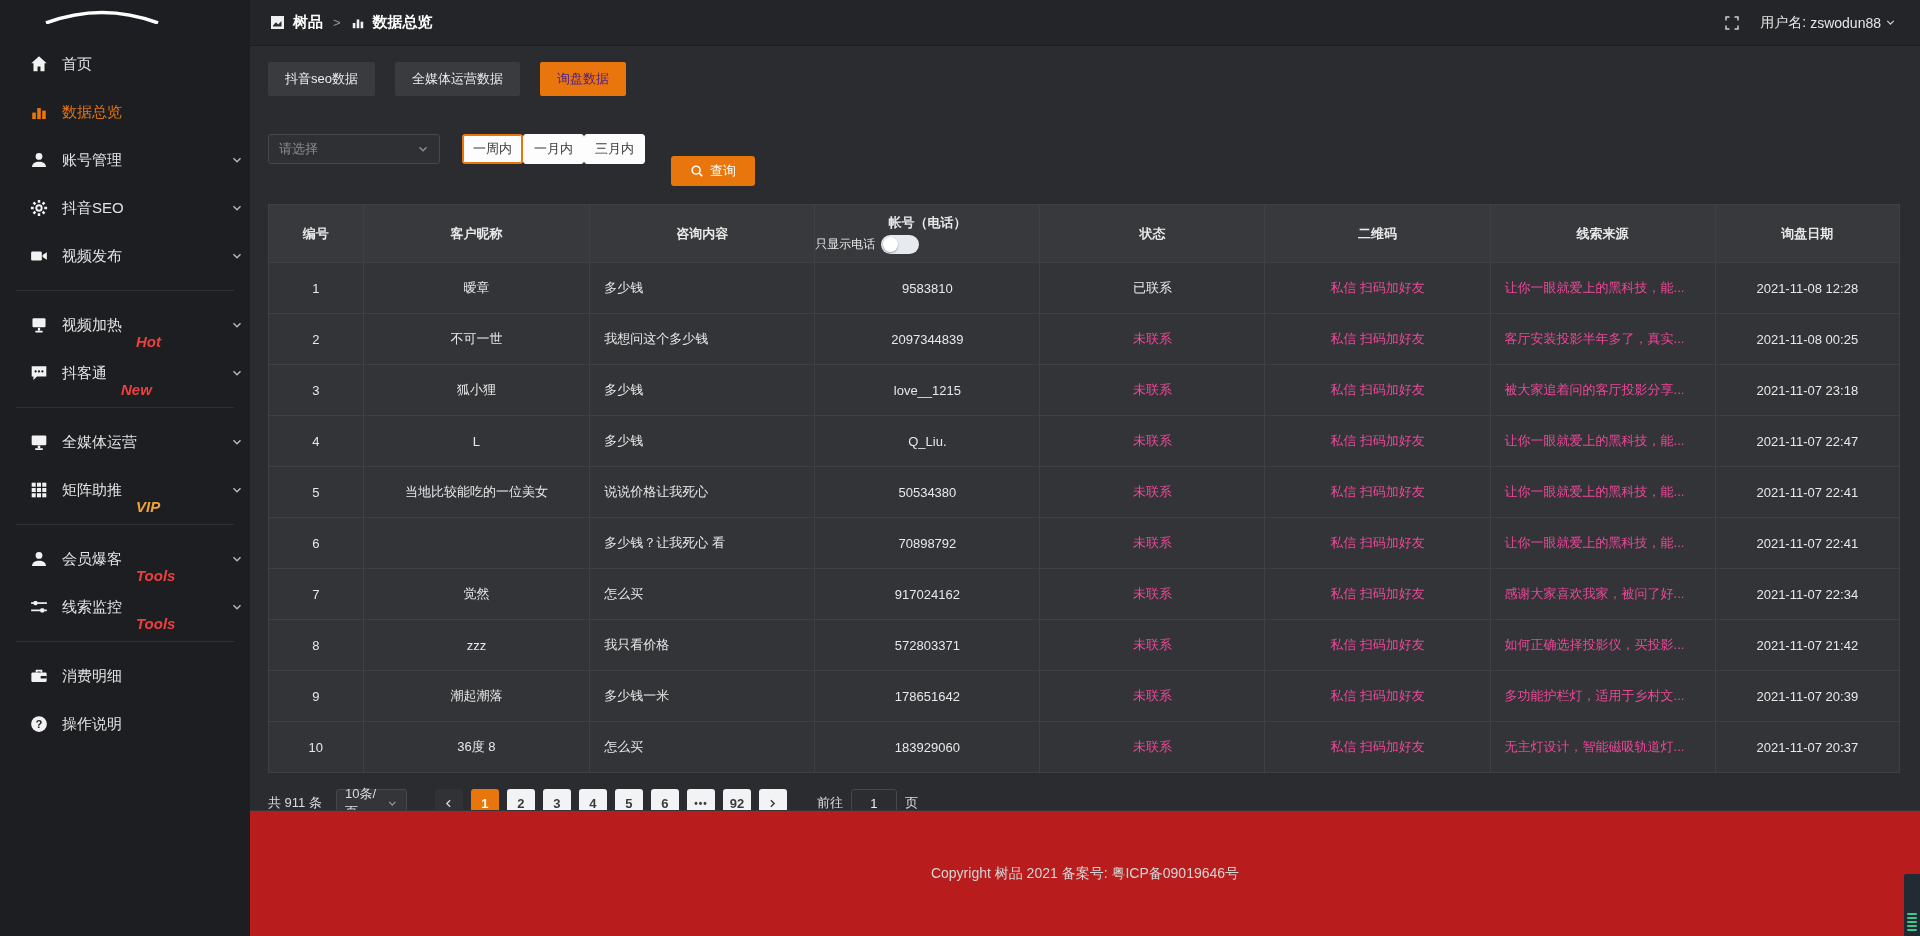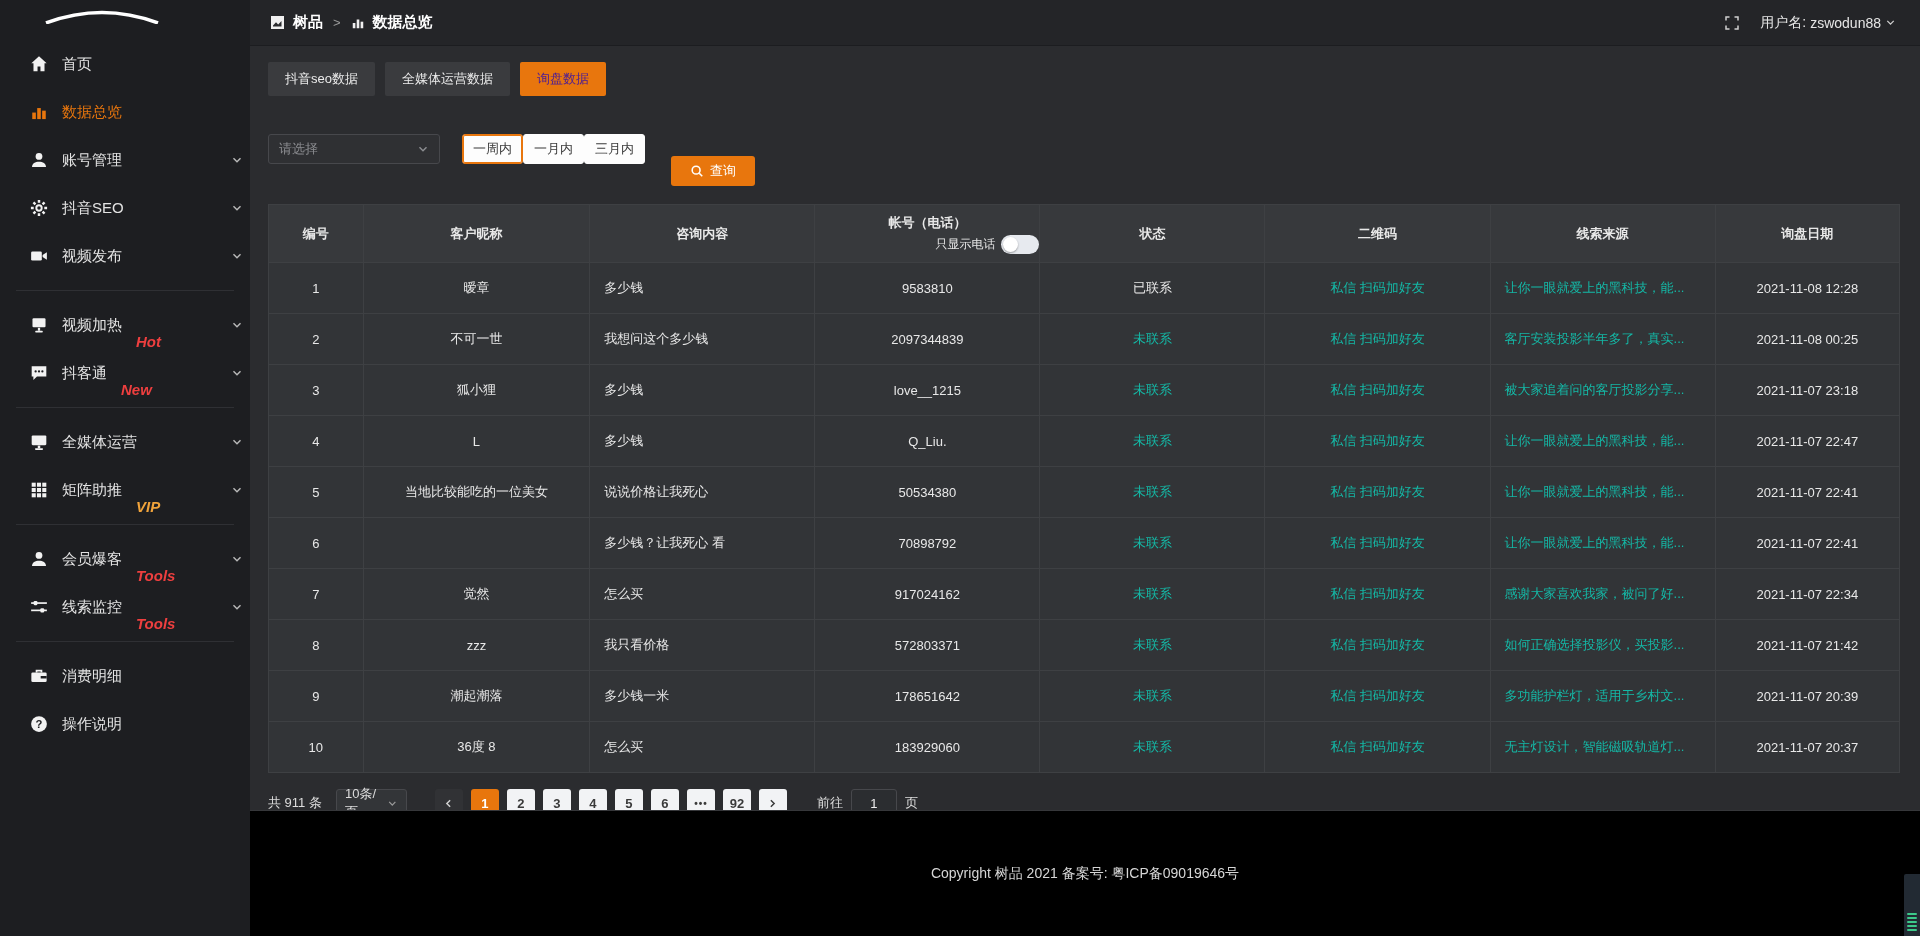--- a/index.html
+++ b/index.html
@@ -28,53 +28,53 @@
   .main { flex:1; display:flex; flex-direction:column; min-width:0; }
   .topbar { height:46px; flex:none; background:#242528; display:flex; align-items:center; justify-content:space-between; padding:0 24px 0 20px; border-bottom:1px solid #1c1d20; }
   .breadcrumb { display:flex; align-items:center; gap:8px; font-size:15px; font-weight:bold; color:#fff; }
   .bc-sep { color:#9a9a9a; font-weight:normal; font-size:13px; margin:0 2px; }
   .bc-icon { display:inline-flex; }
   .top-right { display:flex; align-items:center; gap:20px; }
   .fullscreen-btn { display:inline-flex; cursor:pointer; }
   .user-box { display:flex; align-items:center; gap:4px; font-size:14px; color:#e6e6e6; cursor:pointer; }
   
   .content { flex:none; height:764px; background:#2b2c2f; padding:16px 20px 0 18px; }
-  .tabs { display:flex; gap:10px; }
+  .tabs { display:flex; gap:20px; }
   .tab { background:#3a3b3e; color:#ececec; font-size:13px; padding:8px 17px; border-radius:2px; cursor:pointer; white-space:nowrap; }
   .tab.active { background:#e8760d; color:#4c1d95; font-weight:normal; }
   .filter-row { display:flex; align-items:center; margin-top:16px; }
   .select { width:172px; height:30px; background:#2f3033; border:1px solid #47484c; border-radius:3px; color:#8c8d91; font-size:13px; display:flex; align-items:center; justify-content:space-between; padding:0 10px; cursor:pointer; }
   .period-group { display:flex; margin-left:22px; }
   .period-btn { min-width:58px; height:30px; background:#fdfdfd; color:#3a3a3a; font-size:13px; border:1px solid #fdfdfd; border-radius:3px; display:flex; align-items:center; justify-content:center; padding:0 10px; cursor:pointer; }
   .period-btn.active { border:1px solid #e8760d; box-shadow:0 0 0 1px #e8760d inset; }
   .search-btn { margin-left:26px; height:30px; background:#e8760d; color:#fff; font-size:13px; border-radius:3px; display:flex; align-items:center; gap:6px; padding:0 19px; cursor:pointer;margin-top:44px; }
   
   table { width:100%; border-collapse:collapse; margin-top:18px; table-layout:fixed; }
   th, td { border:1px solid #3e4043; background:#323437; font-size:13px; color:#e8e8e8; text-align:center; overflow:hidden; white-space:nowrap; }
   th { background:#37393c; height:58px; font-weight:bold; }
   td { height:51px; }
   .c-left { text-align:left; padding-left:14px; padding-right:10px; text-overflow:ellipsis; }
-  .orange { color:#14b8a6; }
+  .orange { color:#ec4899; }
   td.link { cursor:pointer; }
   .phone-head { line-height:1.7; }
-  .toggle-line { display:flex; align-items:center; justify-content:flex-end; gap:6px; font-size:12px; font-weight:normal; }
+  .toggle-line { display:flex; align-items:center; justify-content:flex-start; gap:6px; font-size:12px; font-weight:normal; }
   .toggle { width:38px; height:19px; background:#e7eaef; border-radius:10px; position:relative; cursor:pointer; flex:none; }
   .toggle .knob { width:15px; height:15px; background:#fff; border-radius:50%; position:absolute; top:2px; left:2px; box-shadow:0 1px 2px rgba(0,0,0,.35); }
   
   .pagination { display:flex; align-items:center; margin-top:16px; font-size:13px; }
   .pg-total { color:#dcdcdc; margin-right:14px; }
   .pg-size { width:71px; height:28px; background:#333538; border:1px solid #47484c; border-radius:3px; color:#dcdcdc; display:flex; align-items:center; justify-content:space-between; padding:0 8px; cursor:pointer; }
   .pg-btns { display:flex; gap:8px; margin-left:28px; }
   .pg-btn { min-width:28px; height:28px; border-radius:3px; background:#f2f3f5; color:#3a3a3a; font-weight:bold; display:flex; align-items:center; justify-content:center; cursor:pointer; padding:0 4px; }
   .pg-btn.dark { background:#313235; color:#cfcfcf; }
   .pg-btn.active { background:#e8760d; color:#fff; }
   .pg-goto { display:flex; align-items:center; gap:8px; margin-left:30px; color:#dcdcdc; }
   .pg-input { width:46px; height:28px; background:#2b2d30; border:1px solid #47484c; border-radius:3px; color:#eee; text-align:center; font-size:13px; font-family:inherit; }
   
-  .footer { flex:1; background:#000000; border-top:1px solid #36373a; display:flex; align-items:center; justify-content:center; position:relative; }
+  .footer { flex:1; background:#b91c1c; border-top:1px solid #36373a; display:flex; align-items:center; justify-content:center; position:relative; }
   .footer-text { font-size:14px; color:#d6d6d6; }
   .mini-widget { position:absolute; right:0; bottom:0; width:16px; height:62px; background:#222a33; border-radius:2px 0 0 0; display:flex; flex-direction:column; justify-content:flex-end; gap:2px; padding:3px 3px 5px; }
   .mini-widget i { display:block; height:2px; background:#3cc98a; border-radius:1px; }
 </style>
 </head>
 <body>
 
 <aside class="sidebar">
   <div class="logo">
     <svg class="logo-arc" width="120" height="14" viewBox="0 0 120 14">

